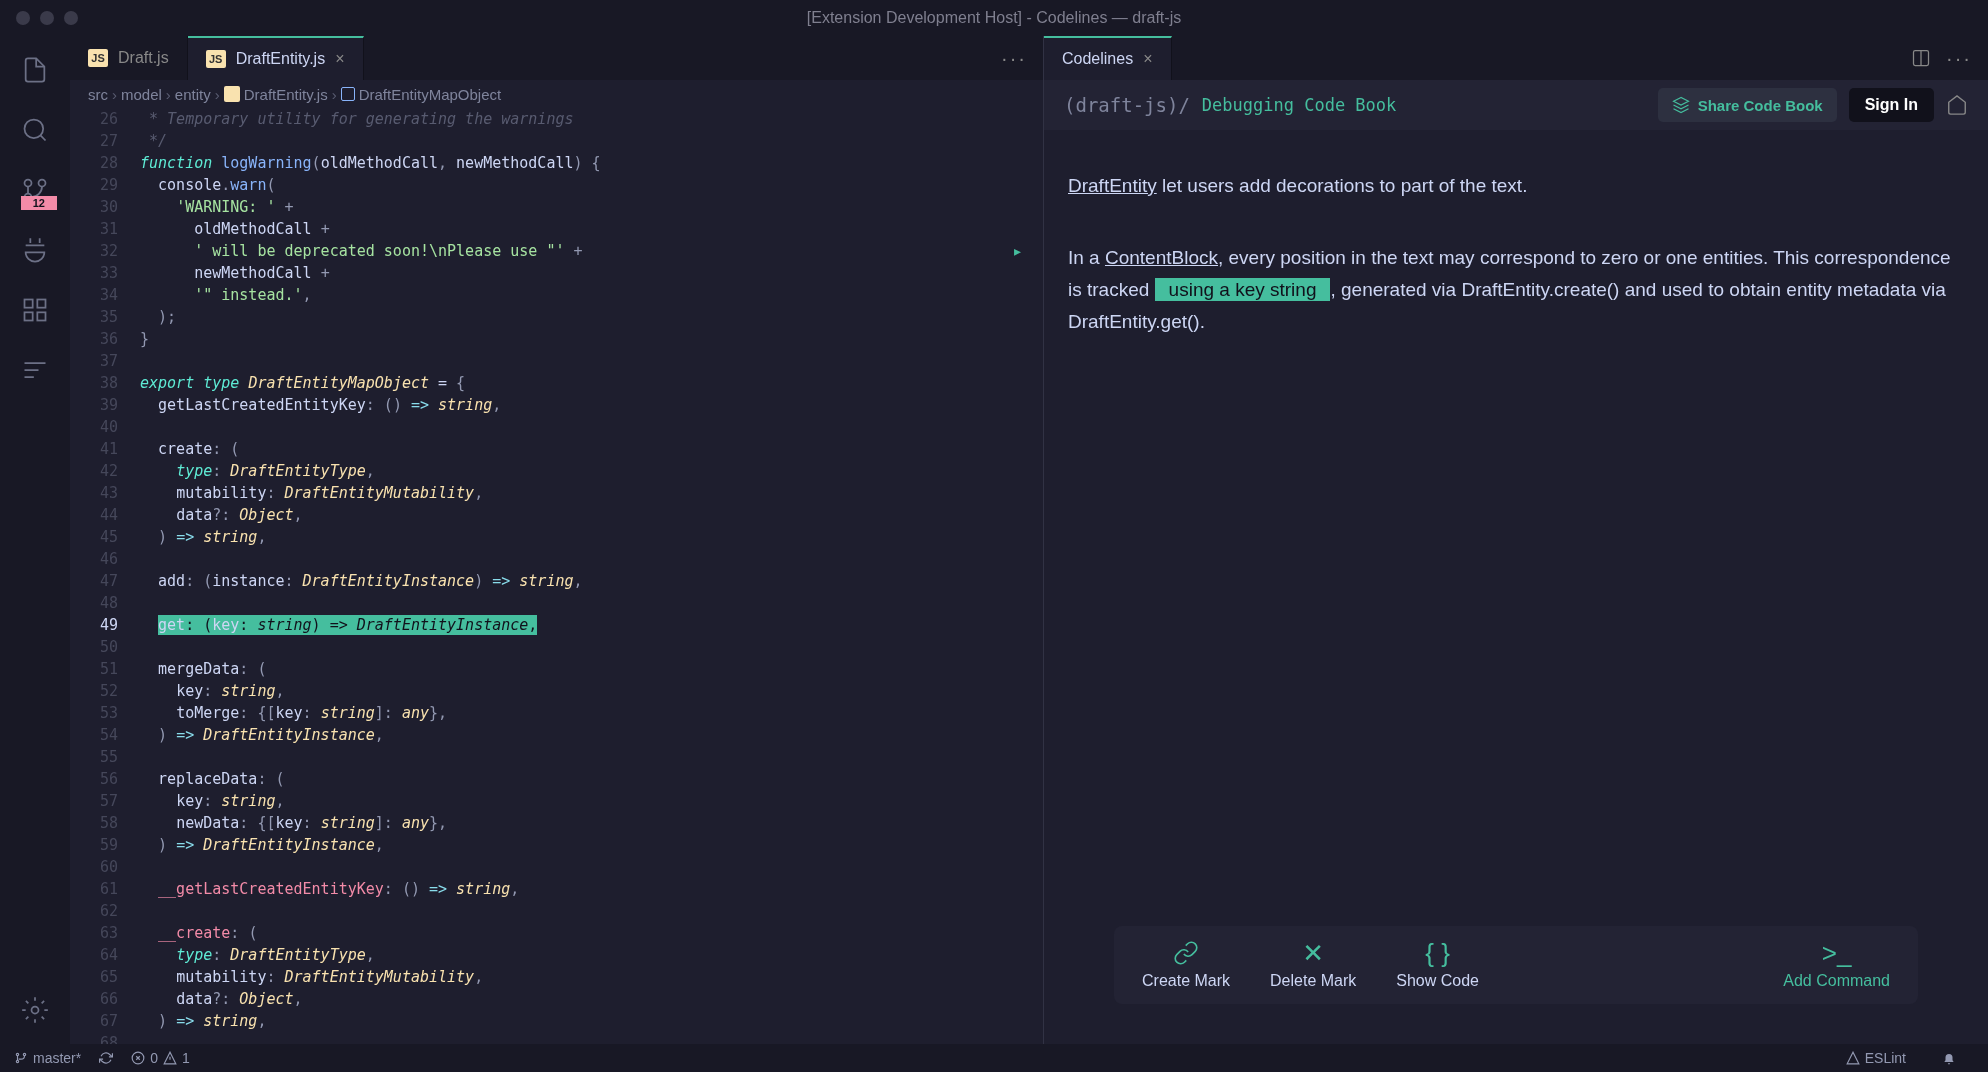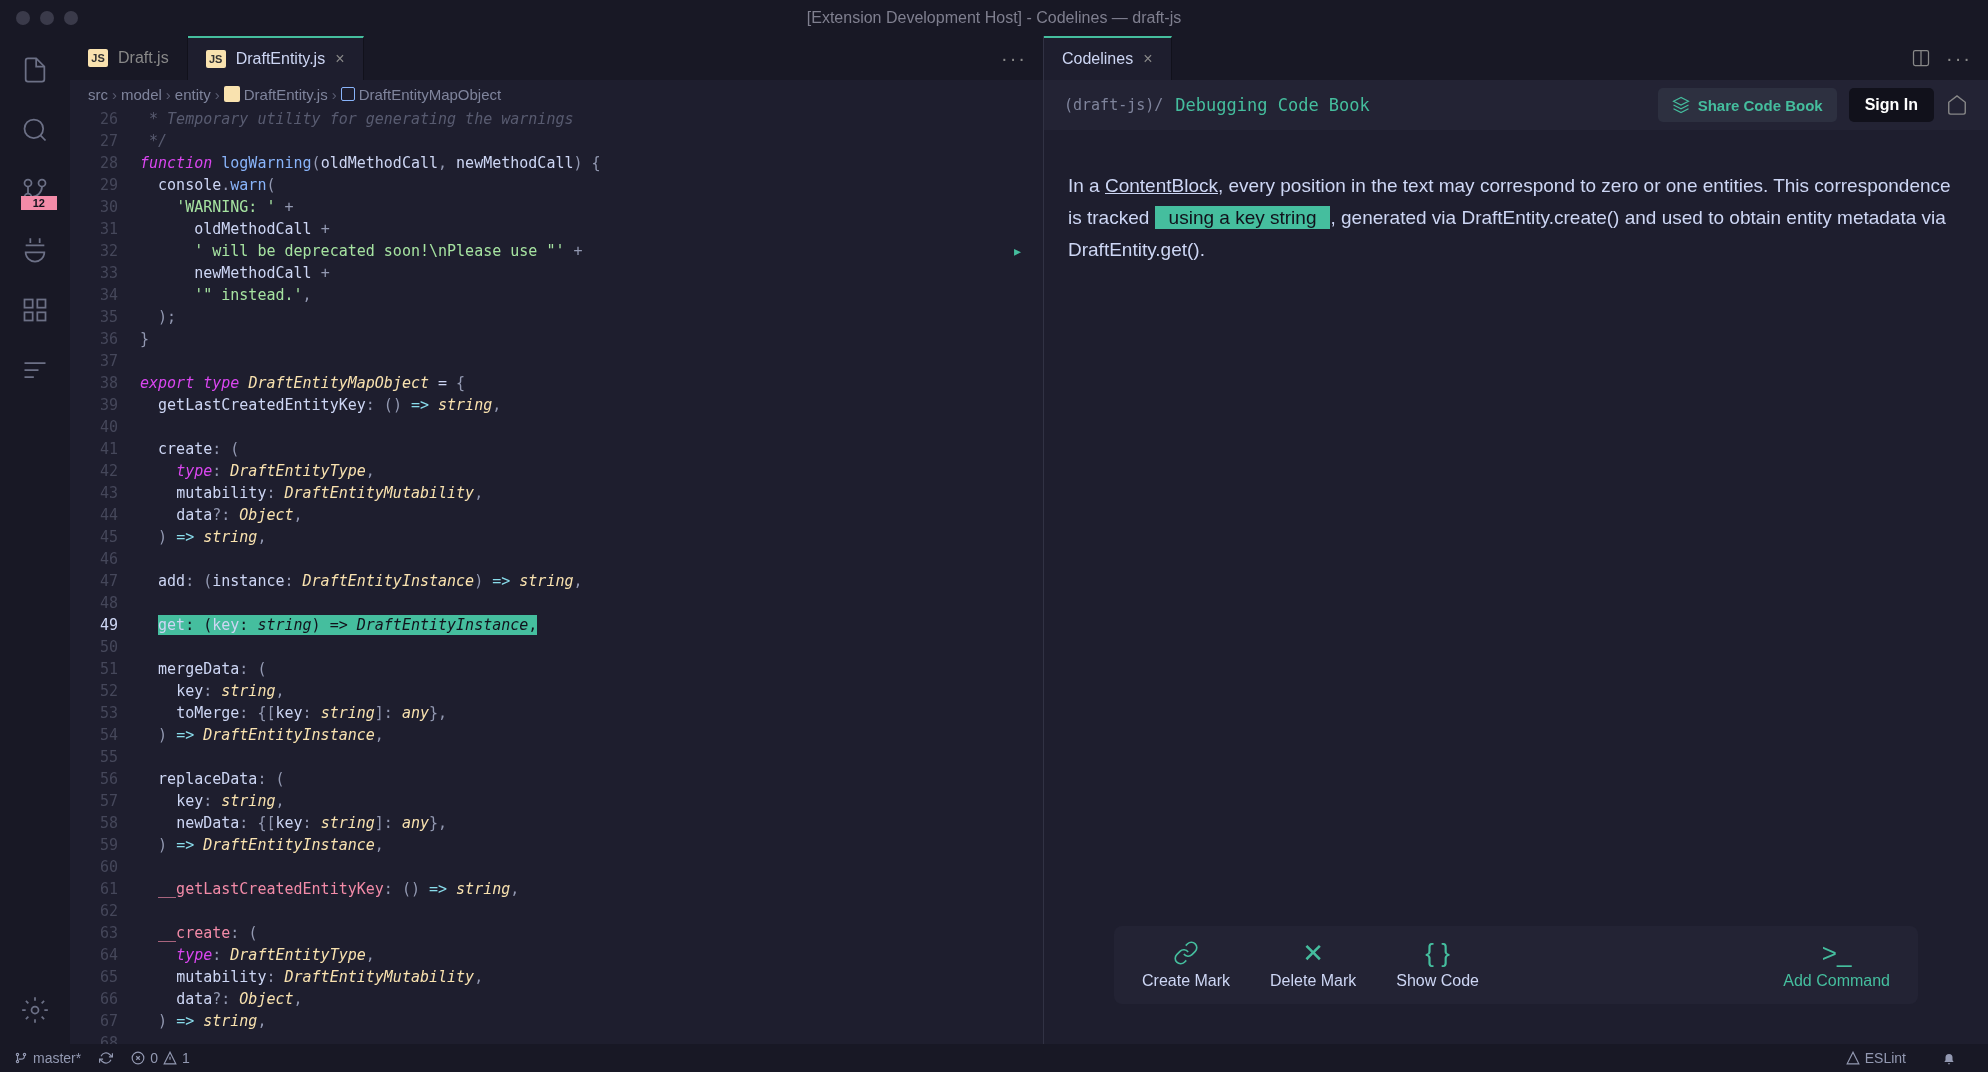--- a/index.html
+++ b/index.html
@@ -164,21 +164,21 @@
   color: #45475a;
   padding-right: 22px;
   flex-shrink: 0;
   user-select: none;
 }
 .gutter .ln { height: 22px; }
 .gutter .ln.current { color: #cdd6f4; }
 .code-lines { flex: 1; white-space: pre; overflow: hidden; }
 .code-lines .line { height: 22px; }
 .tk-comment { color: #585b70; font-style: italic; }
-.tk-kw { color: #d946ef; font-style: italic; }
+.tk-kw { color: #5eead4; font-style: italic; }
 .tk-fn { color: #89b4fa; }
 .tk-str { color: #a6e3a1; }
 .tk-type { color: #f9e2af; font-style: italic; }
 .tk-prop { color: #cdd6f4; }
 .tk-punc { color: #9399b2; }
 .tk-op { color: #89dceb; }
 .tk-priv { color: #f38ba8; }
 .hl-line { background: #45be9e; color: #11111b; padding: 1px 0; }
 .hl-line .tk-kw, .hl-line .tk-type, .hl-line .tk-str, .hl-line .tk-punc, .hl-line .tk-op { color: #11111b; }
 
@@ -190,21 +190,21 @@
 }
 .panel-header {
   height: 50px;
   background: #232334;
   display: flex;
   align-items: center;
   padding: 0 20px;
   gap: 12px;
   flex-shrink: 0;
 }
-.panel-header .crumb-path { color: #7f849c; font-size: 15px; font-family: "SF Mono", Menlo, monospace; }
+.panel-header .crumb-path { color: #7f849c; font-size: 19px; font-family: "SF Mono", Menlo, monospace; }
 .panel-header .crumb-title { color: #45be9e; font-size: 17px; font-family: "SF Mono", Menlo, monospace; }
 .panel-header .spacer { flex: 1; }
 .share-btn {
   display: flex;
   align-items: center;
   gap: 8px;
   background: #2d3040;
   padding: 8px 14px;
   border-radius: 5px;
   color: #45be9e;
@@ -450,20 +450,23 @@
       <div class="signin-btn">
         <span>Sign In</span>
       </div>
       <svg class="home-icon" viewBox="0 0 24 24" fill="none" stroke="currentColor" stroke-width="1.5">
           <path d="M3 9l9-7 9 7v11a2 2 0 0 1-2 2H5a2 2 0 0 1-2-2z"></path>
         </svg>
     </div>
 
     <div class="panel-content">
       <p class="doc-para">
+        <span class="doc-link">DraftEntity</span><span> let users add decorations to part of the text.</span>
+      </p>
+      <p class="doc-para">
         <span>In a </span><span class="doc-link">ContentBlock</span><span>, every position in the text may correspond to zero or one entities. This correspondence is tracked </span><span class="doc-highlight">using a key string</span><span>, generated via DraftEntity.create() and used to obtain entity metadata via DraftEntity.get().</span>
       </p>
 
       <div class="action-bar">
         <div class="action-item">
           <span class="aicon">
             <svg width="26" height="26" viewBox="0 0 24 24" fill="none" stroke="currentColor" stroke-width="1.5">
                 <path d="M10 13a5 5 0 0 0 7.54.54l3-3a5 5 0 0 0-7.07-7.07l-1.72 1.71"></path>
                 <path d="M14 11a5 5 0 0 0-7.54-.54l-3 3a5 5 0 0 0 7.07 7.07l1.71-1.71"></path>
               </svg>

